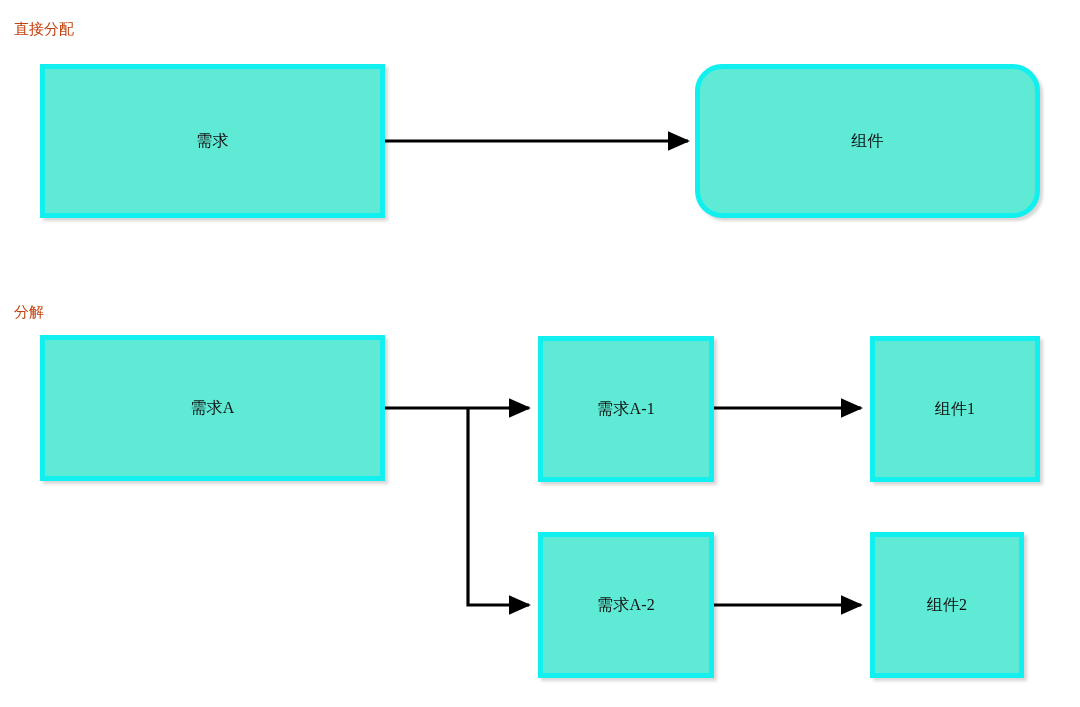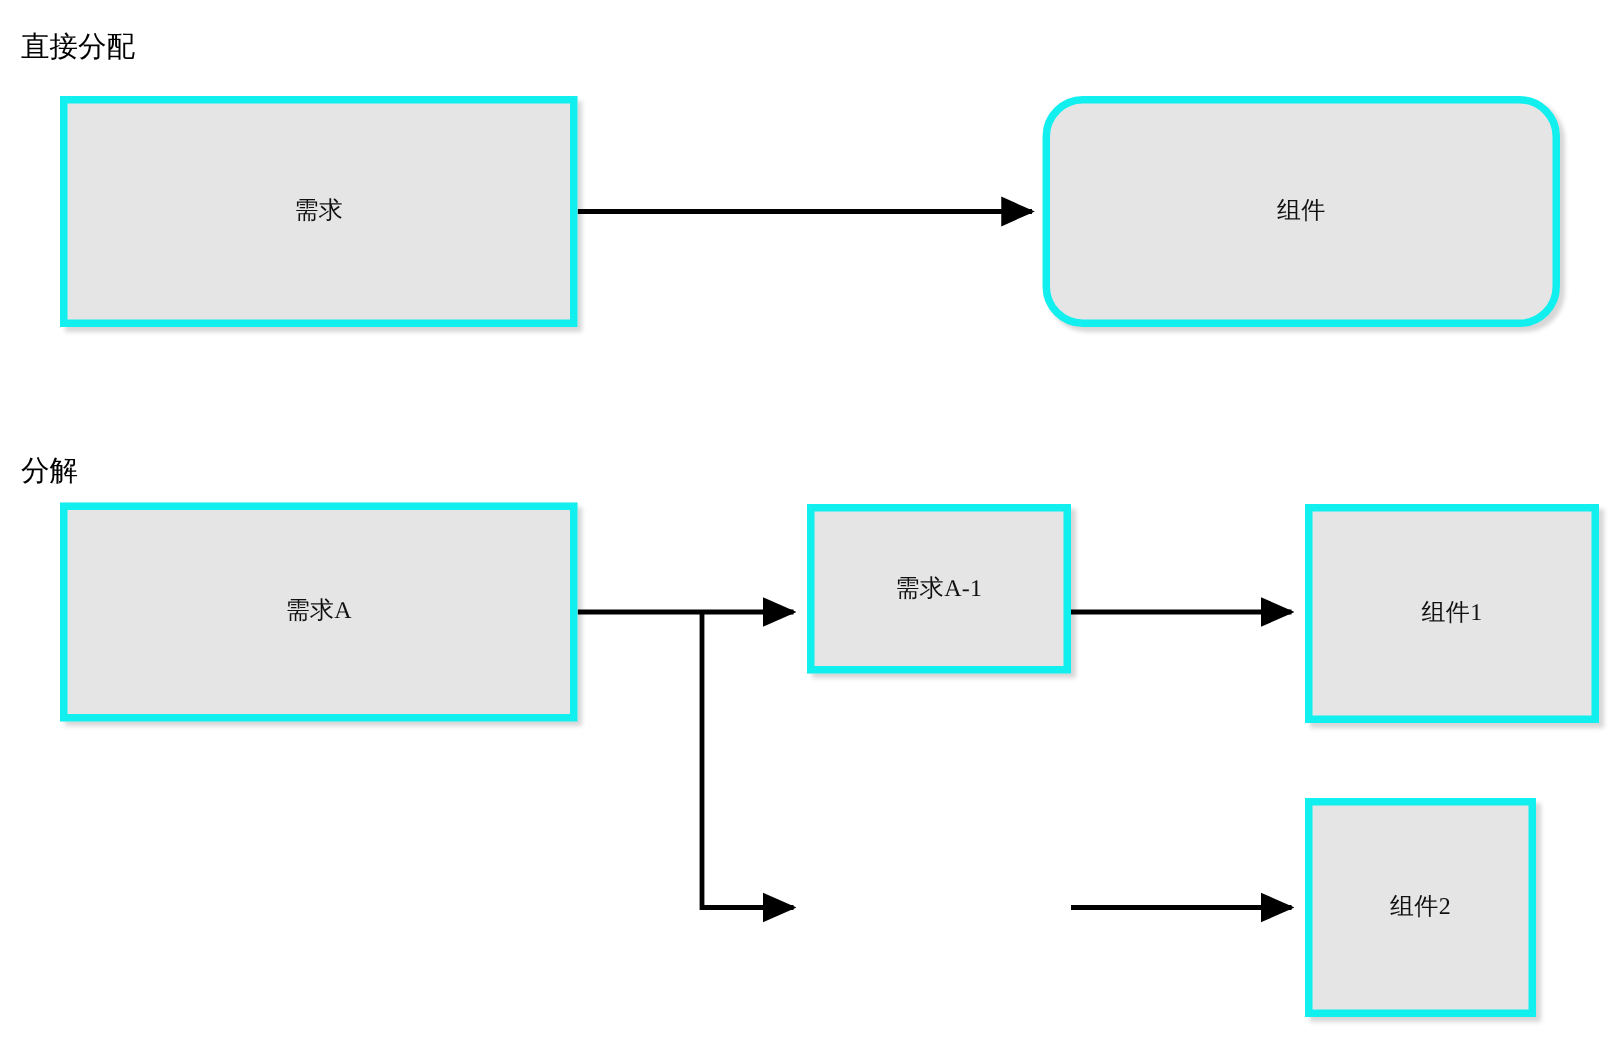--- a/index.html
+++ b/index.html
@@ -16,29 +16,29 @@
   }
   #diagram-canvas {
     position: absolute;
     left: 0; top: 0;
     width: 1080px;
     height: 707px;
   }
   .section-title {
     position: absolute;
     font-family: "Liberation Serif", "DejaVu Serif", serif;
-    font-size: 19px;
+    font-size: 15px;
     line-height: 1;
-    color: #000000;
+    color: #c2410c;
     white-space: nowrap;
   }
   .node-box {
     position: absolute;
     box-sizing: border-box;
-    background: #e5e5e5;
+    background: #5eead4;
     border-style: solid;
     border-color: #11efef;
     border-width: 5px;
     box-shadow: 3px 3px 3px rgba(0,0,0,0.16);
     display: flex;
     align-items: center;
     justify-content: center;
   }
   .node-label {
     font-family: "Liberation Serif", "DejaVu Serif", serif;
@@ -89,26 +89,29 @@
   </div>
 
   <div class="node-box" style="left:695px; top:64px; width:345px; height:154px;border-radius:27px;">
     <span class="node-label">组件</span>
   </div>
 
   <div class="node-box" style="left:40px; top:335px; width:345px; height:146px;">
     <span class="node-label">需求A</span>
   </div>
 
-  <div class="node-box" style="left:538px; top:336px; width:176px; height:113px;">
+  <div class="node-box" style="left:538px; top:336px; width:176px; height:146px;">
     <span class="node-label">需求A-1</span>
   </div>
 
+  <div class="node-box" style="left:538px; top:532px; width:176px; height:146px;">
+    <span class="node-label">需求A-2</span>
+  </div>
 
-  <div class="node-box" style="left:870px; top:336px; width:196px; height:146px;">
+  <div class="node-box" style="left:870px; top:336px; width:170px; height:146px;">
     <span class="node-label">组件1</span>
   </div>
 
   <div class="node-box" style="left:870px; top:532px; width:154px; height:146px;">
     <span class="node-label">组件2</span>
   </div>
 
 </div>
 
 </body></html>

